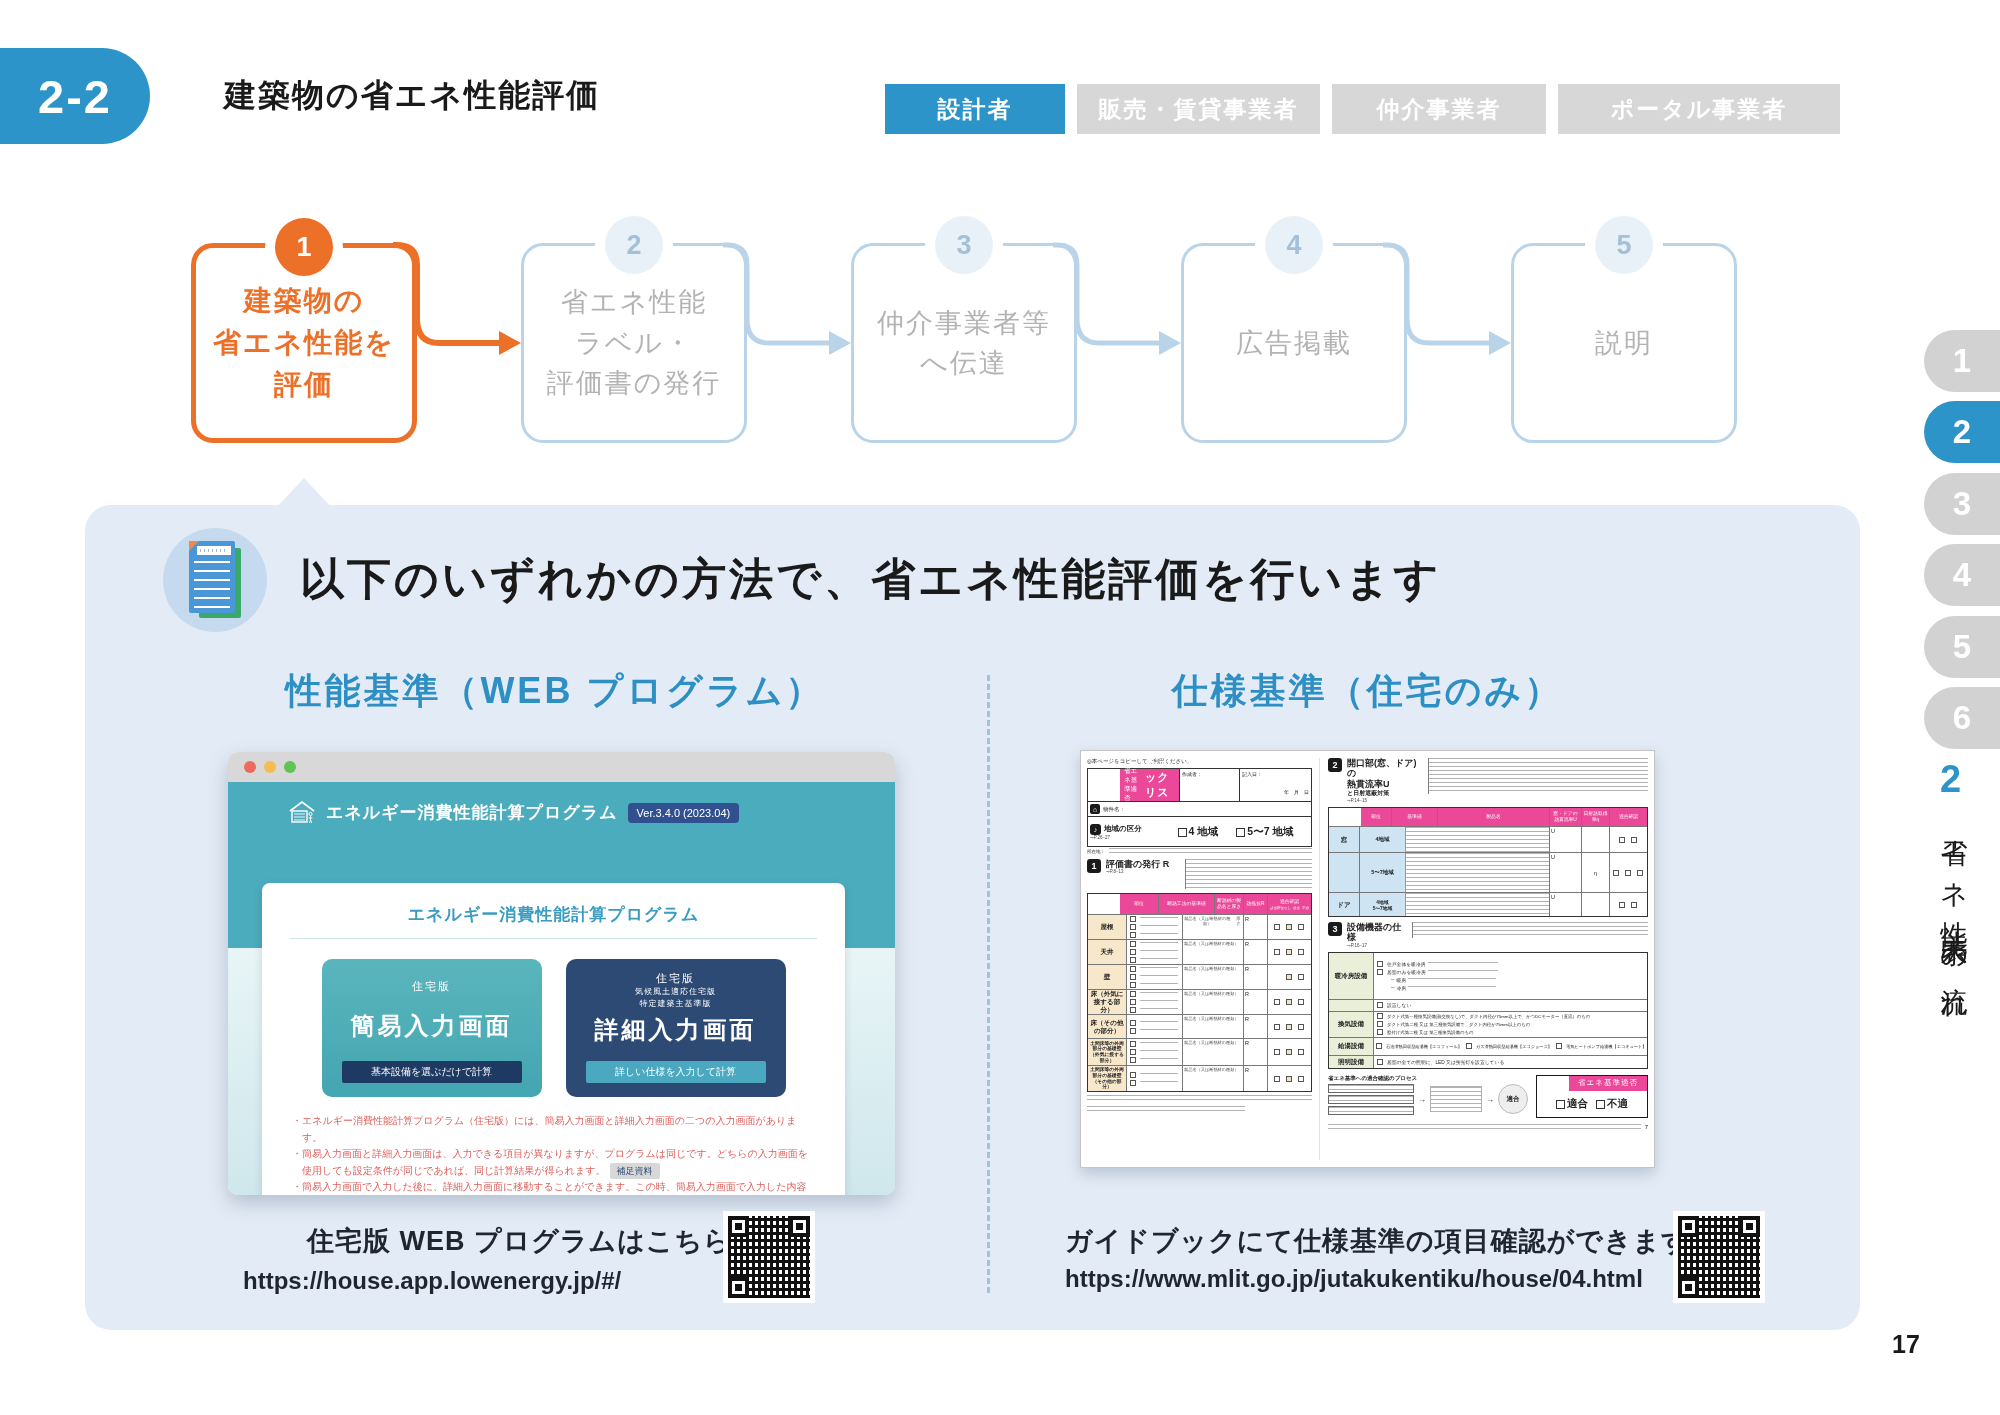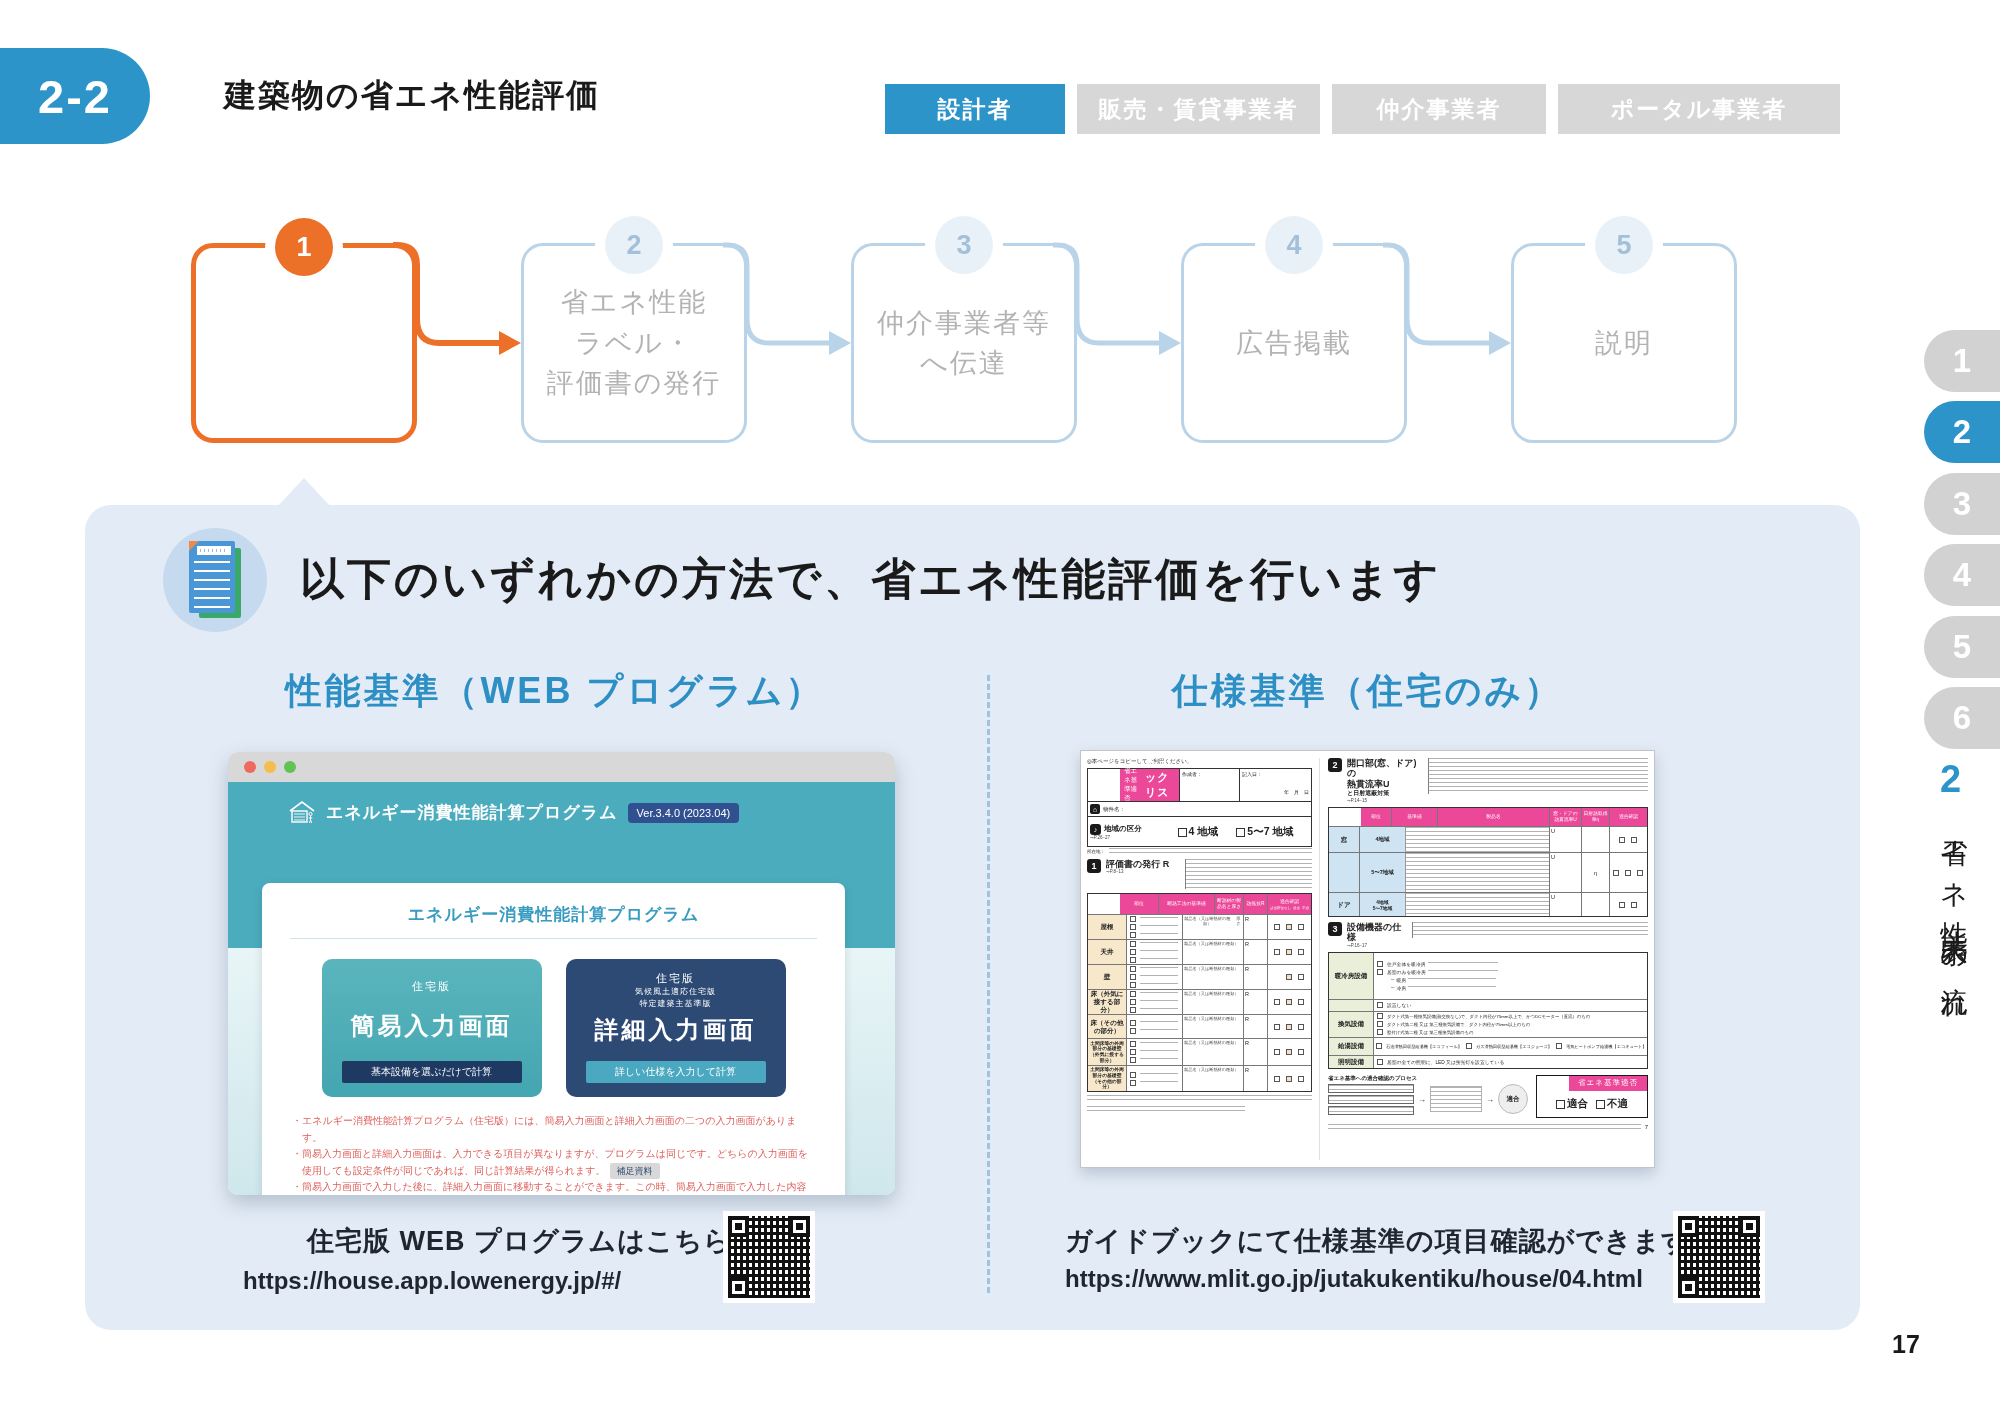--- a/index.html
+++ b/index.html
@@ -137,20 +137,25 @@
 
   <div class="hd-badge">2-2</div>
   <div class="hd-title">建築物の省エネ性能評価</div>
   <div class="aud-tab active" style="left:885px;  width:180px;">設計者</div>
   <div class="aud-tab inactive" style="left:1077px; width:243px;">販売・賃貸事業者</div>
   <div class="aud-tab inactive" style="left:1332px; width:214px;">仲介事業者</div>
   <div class="aud-tab inactive" style="left:1558px; width:282px;">ポータル事業者</div>
 
   <div class="step active" style="left:191px;">
     <div class="step-circle on">1</div>
+    <div class="step-label">
+      <span>建築物の</span>
+        <span>省エネ性能を</span>
+        <span>評価</span>
+    </div>
   </div>
   <div class="step inactive" style="left:521px;">
     <div class="step-circle off">2</div>
     <div class="step-label">
       <span>省エネ性能</span>
         <span>ラベル・</span>
         <span>評価書の発行</span>
     </div>
   </div>
   <div class="step inactive" style="left:851px;">

